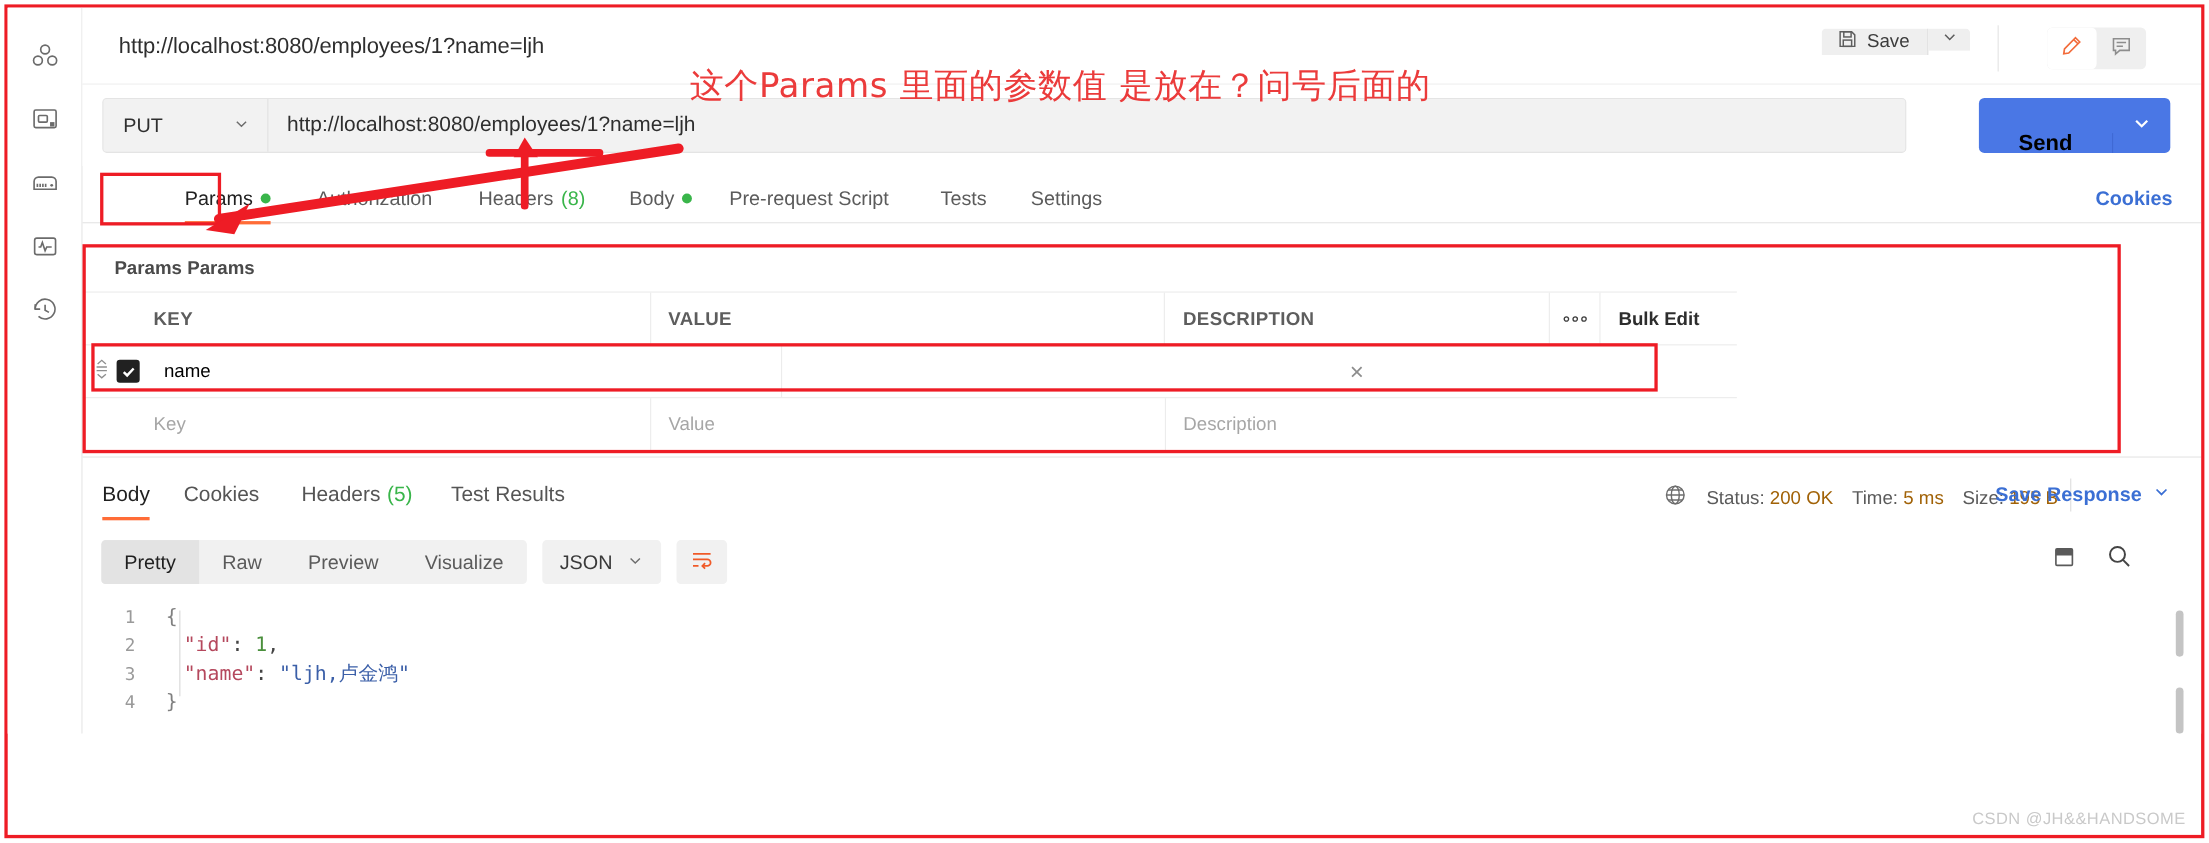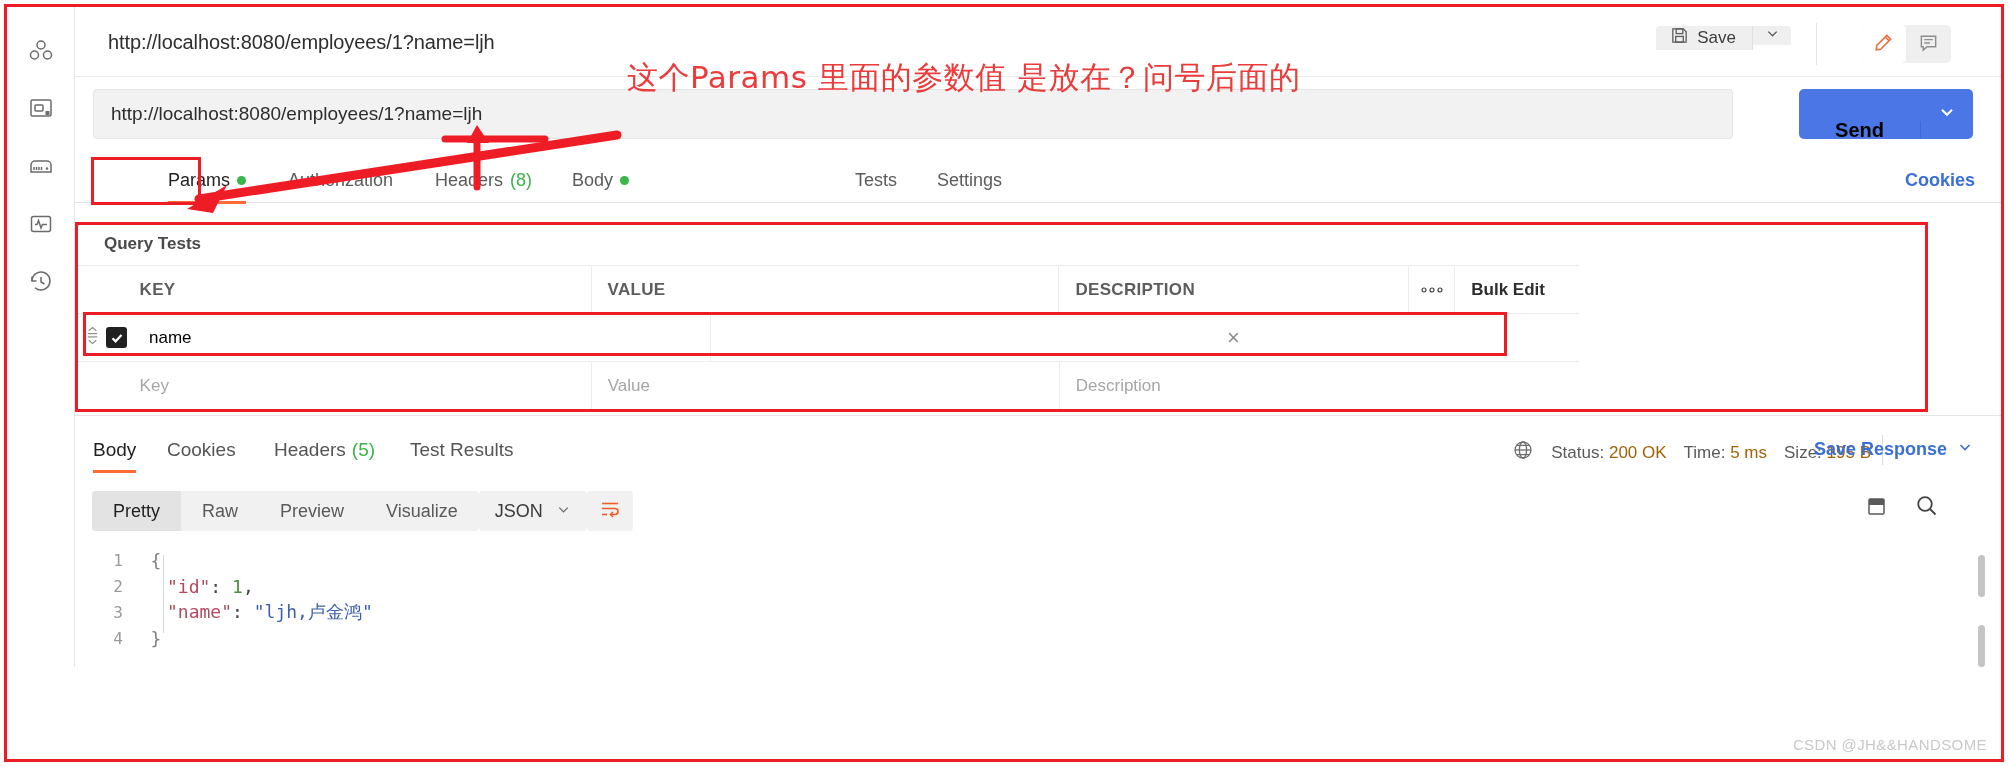--- a/index.html
+++ b/index.html
@@ -248,21 +248,21 @@
     font-size: 18px; color: #3b6fd4; font-weight: bold; cursor: pointer;
   }
   #meta-divider {
     position: absolute; right: 118px; top: 428px;
     width: 1px; height: 30px; background: #dddddd;
   }
 
   
   #view-toolbar {
     position: absolute; left: 85px; top: 484px;
-    display: flex; align-items: flex-end; gap: 0;
+    display: flex; align-items: flex-end; gap: 14px;
   }
   #seg-group {
     display: flex; background: #f1f1f1; border-radius: 4px; overflow: hidden;
     height: 40px;
   }
   .seg {
     padding: 0 21px; height: 40px;
     display: flex; align-items: center;
     font-size: 18px; color: #5a5a5a; cursor: pointer;
   }
@@ -417,20 +417,28 @@
               <line x1="6.5" y1="8" x2="15.5" y2="8"></line>
               <line x1="6.5" y1="11.5" x2="12.5" y2="11.5"></line>
             </svg>
           </span>
         </div>
       </div>
     </div>
 
     <div id="request-row">
       <div id="method-url-wrap">
+        <div id="method-select">
+          <span>PUT</span>
+          <span>
+            <svg width="15" height="15" viewBox="0 0 16 16" fill="none" stroke="#6d6d6d" stroke-width="1.4">
+              <polyline points="3.5,6 8,10.5 12.5,6"></polyline>
+            </svg>
+          </span>
+        </div>
         <div id="url-input" title="Enter request URL">http://localhost:8080/employees/1?name=ljh</div>
       </div>
 
       <div id="send-group">
         <div id="send-btn">Send</div>
         <div id="send-caret">
           <span>
             <svg width="18" height="18" viewBox="0 0 16 16" fill="none" stroke="#ffffff" stroke-width="1.8">
               <polyline points="3.5,6 8,10.5 12.5,6"></polyline>
             </svg>
@@ -451,30 +459,33 @@
         <span>Authorization</span>
       </div>
       <div class="rtab" style="left:360px;">
         <span>Headers</span>
         <span class="count-green">(8)</span>
       </div>
       <div class="rtab" style="left:497px;">
         <span>Body</span>
         <span class="dot-green"></span>
       </div>
+      <div class="rtab" style="left:588px;">
+        <span>Pre-request Script</span>
+      </div>
       <div class="rtab" style="left:780px;">
         <span>Tests</span>
       </div>
       <div class="rtab" style="left:862px;">
         <span>Settings</span>
       </div>
       <div id="cookies-link">Cookies</div>
     </div>
 
-    <div id="qp-title">Query Tests</div>
+    <div id="qp-title">Params Params</div>
 
     <div id="params-table">
       <div class="tbl-row hdr">
         <div class="cell c-drag"></div>
         <div class="cell c-key hdr-cell">KEY</div>
         <div class="cell c-value hdr-cell">VALUE</div>
         <div class="cell c-desc hdr-cell">DESCRIPTION</div>
         <div class="cell c-dots">
           <span>
             <svg width="26" height="8" viewBox="0 0 26 8" fill="none" stroke="#3d3d3d" stroke-width="1.2">

